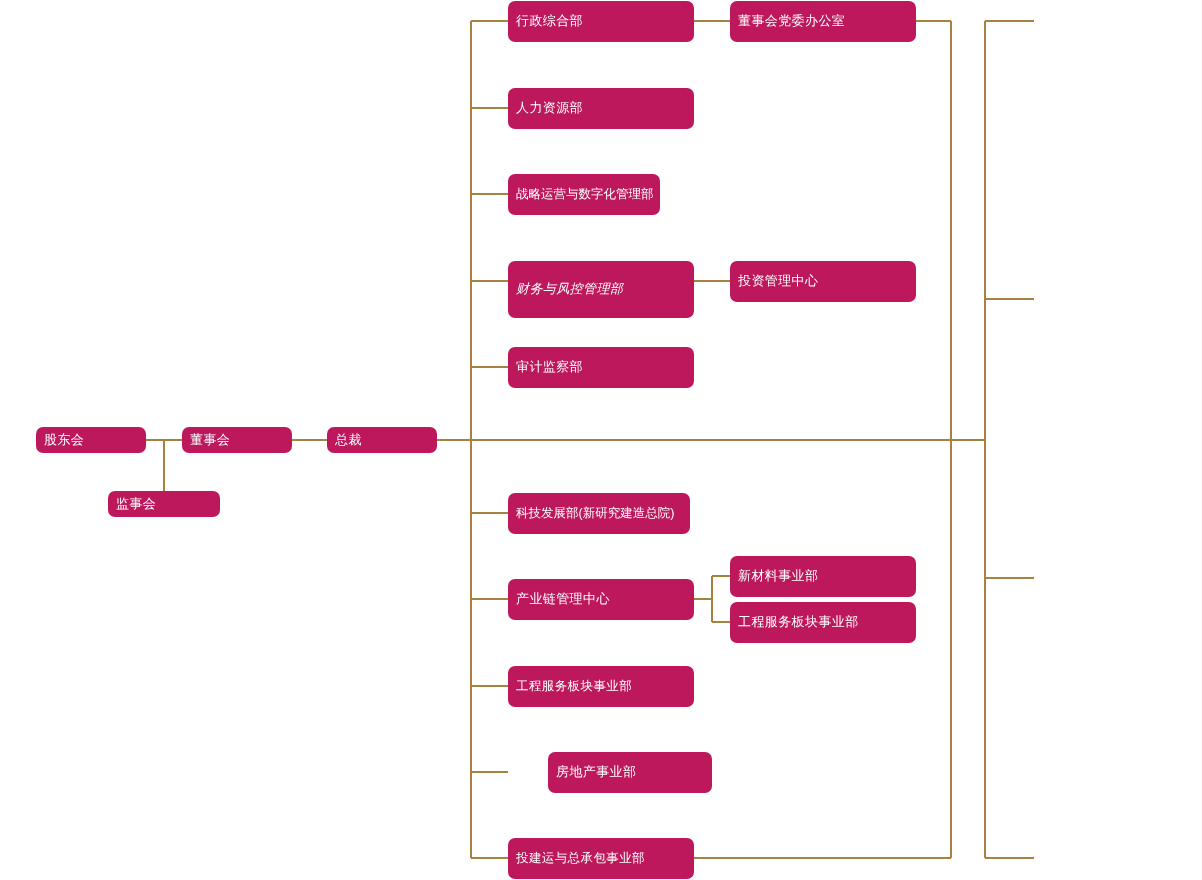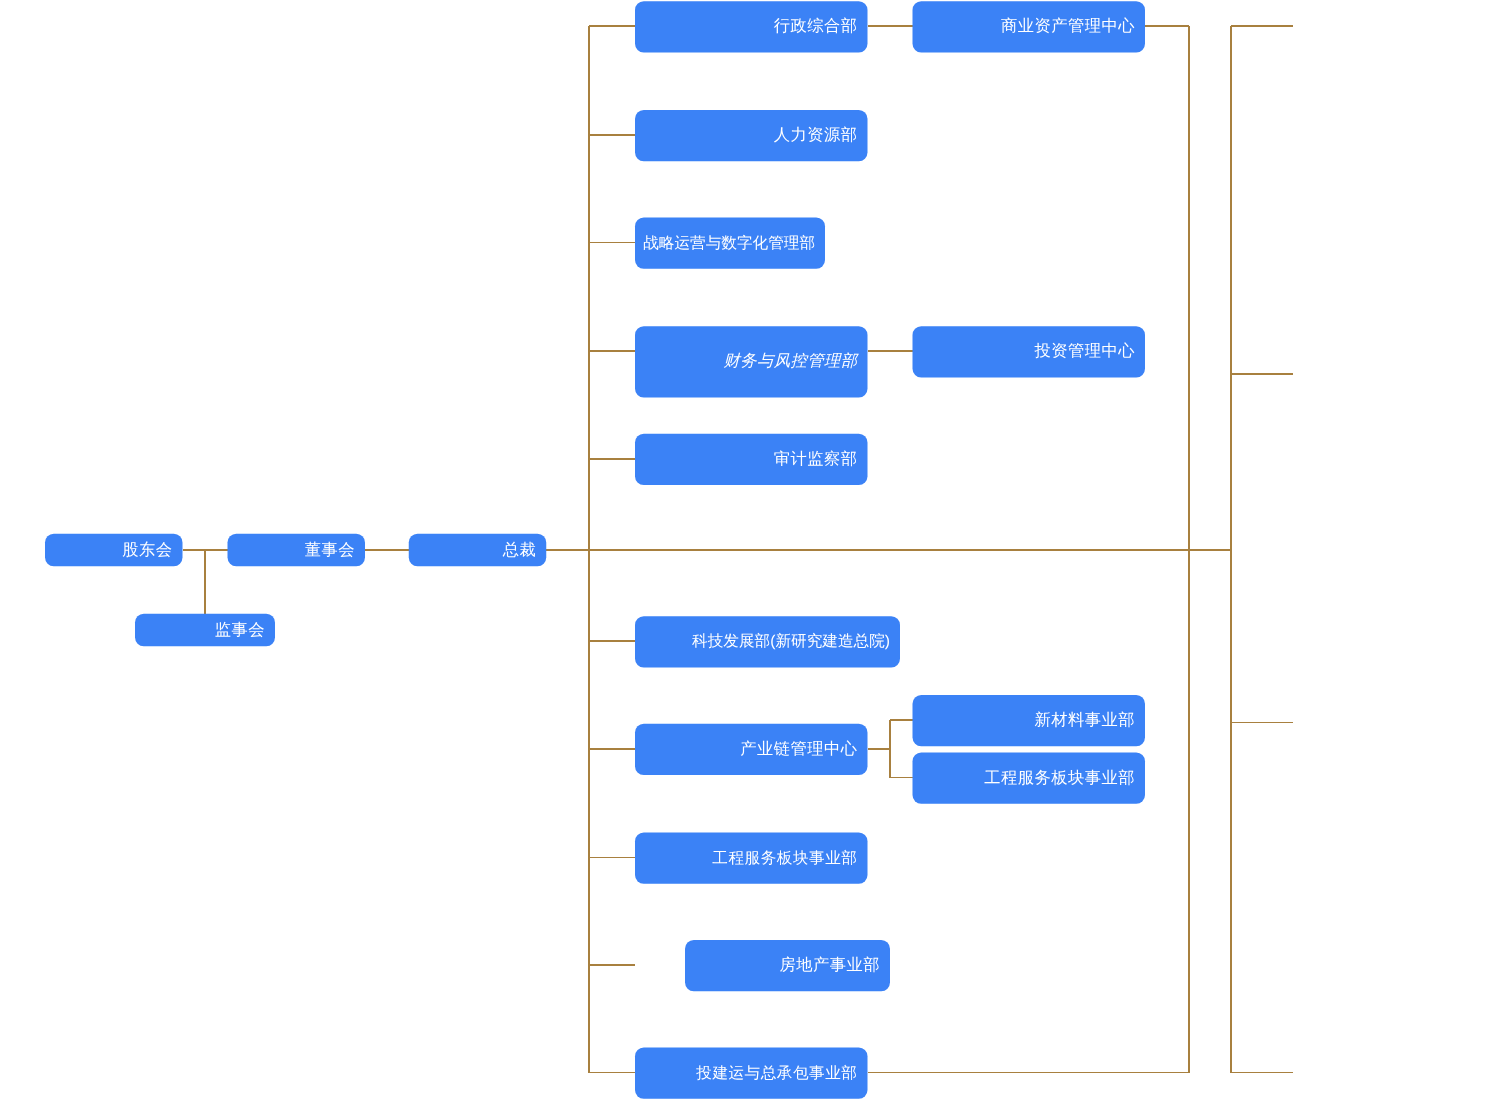--- a/index.html
+++ b/index.html
@@ -23,23 +23,23 @@
     top: 0;
     width: 1202px;
     height: 880px;
     pointer-events: none;
   }
   .node {
     position: absolute;
     box-sizing: border-box;
     display: flex;
     align-items: center;
-    justify-content: flex-end;
+    justify-content: flex-start;
     border-radius: 7px;
-    background: #3b82f6;
+    background: #be185d;
     color: #ffffff;
     font-size: 13px;
     line-height: 1.1;
     letter-spacing: 0.4px;
     text-align: center;
     white-space: nowrap;
     padding: 0 8px;
     user-select: none;
   }
   .node.small {
@@ -114,21 +114,21 @@
 
   <div class="node" style="left:327px; top:427px; width:110px; height:26px;">
     <span>总裁</span>
   </div>
 
   <div class="node" style="left:508px; top:1px; width:186px; height:41px;">
     <span>行政综合部</span>
   </div>
 
   <div class="node" style="left:730px; top:1px; width:186px; height:41px;">
-    <span>商业资产管理中心</span>
+    <span>董事会党委办公室</span>
   </div>
 
   <div class="node" style="left:508px; top:88px; width:186px; height:41px;">
     <span>人力资源部</span>
   </div>
 
   <div class="node tight" style="left:508px; top:174px; width:152px; height:41px;">
     <span>战略运营与数字化管理部</span>
   </div>
 
@@ -137,21 +137,21 @@
   </div>
 
   <div class="node" style="left:730px; top:261px; width:186px; height:41px;">
     <span>投资管理中心</span>
   </div>
 
   <div class="node" style="left:508px; top:347px; width:186px; height:41px;">
     <span>审计监察部</span>
   </div>
 
-  <div class="node tight" style="left:508px; top:493px; width:212px; height:41px;">
+  <div class="node tight" style="left:508px; top:493px; width:182px; height:41px;">
     <span>科技发展部(新研究建造总院)</span>
   </div>
 
   <div class="node" style="left:508px; top:579px; width:186px; height:41px;">
     <span>产业链管理中心</span>
   </div>
 
   <div class="node" style="left:730px; top:556px; width:186px; height:41px;">
     <span>新材料事业部</span>
   </div>

